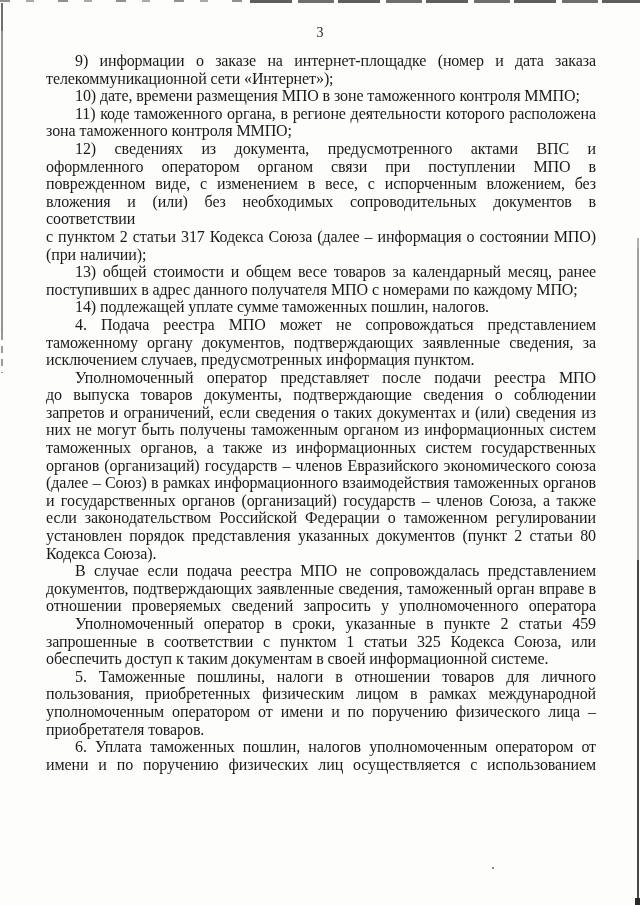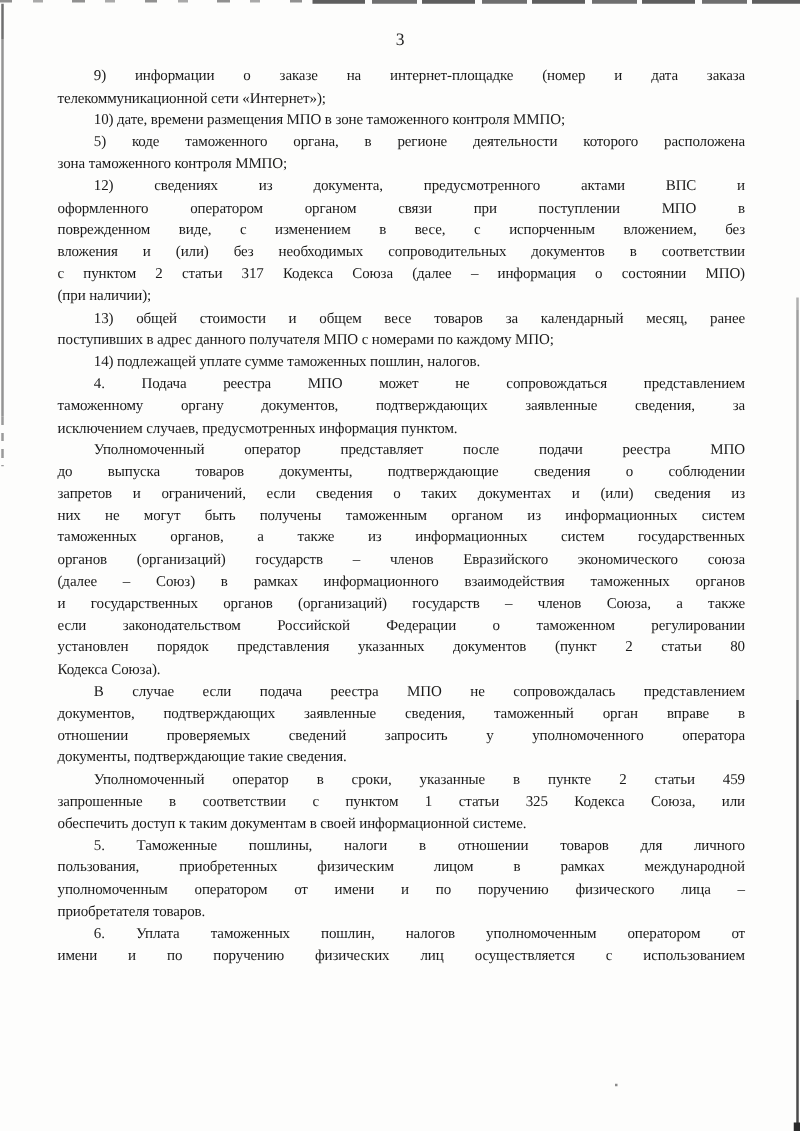--- a/index.html
+++ b/index.html
@@ -19,21 +19,21 @@
       width: 100%;
       text-align: center;
       font-size: 14px;
       color: #1f1f1f;
     }
     .body-text {
       position: absolute;
       left: 46px;
       top: 52px;
       width: 550px;
-      font-size: 12px;
+      font-size: 16px;
       line-height: 17.6px;
       letter-spacing: -0.1px;
       font-family: Liberation Serif, serif;
     }
     .paragraph { margin: 0; }
     .line {
       text-align: justify;
       text-align-last: justify;
       white-space: normal;
     }
@@ -97,21 +97,21 @@
 
   <div class="body-text">
       <div class="paragraph">
         <div class="line first">9) информации о заказе на интернет-площадке (номер и дата заказа</div>
         <div class="line last">телекоммуникационной сети «Интернет»);</div>
       </div>
       <div class="paragraph">
         <div class="line first last">10) дате, времени размещения МПО в зоне таможенного контроля ММПО;</div>
       </div>
       <div class="paragraph">
-        <div class="line first">5) коде таможенного органа, в регионе деятельности которого расположена</div>
+        <div class="line first">11) коде таможенного органа, в регионе деятельности которого расположена</div>
         <div class="line last">зона таможенного контроля ММПО;</div>
       </div>
       <div class="paragraph">
         <div class="line first">12) сведениях из документа, предусмотренного актами ВПС и</div>
         <div class="line">оформленного оператором органом связи при поступлении МПО в</div>
         <div class="line">поврежденном виде, с изменением в весе, с испорченным вложением, без</div>
         <div class="line">вложения и (или) без необходимых сопроводительных документов в соответствии</div>
         <div class="line">с пунктом 2 статьи 317 Кодекса Союза (далее – информация о состоянии МПО)</div>
         <div class="line last">(при наличии);</div>
       </div>
@@ -137,21 +137,20 @@
         <div class="line">(далее – Союз) в рамках информационного взаимодействия таможенных органов</div>
         <div class="line">и государственных органов (организаций) государств – членов Союза, а также</div>
         <div class="line">если законодательством Российской Федерации о таможенном регулировании</div>
         <div class="line">установлен порядок представления указанных документов (пункт 2 статьи 80</div>
         <div class="line last">Кодекса Союза).</div>
       </div>
       <div class="paragraph">
         <div class="line first">В случае если подача реестра МПО не сопровождалась представлением</div>
         <div class="line">документов, подтверждающих заявленные сведения, таможенный орган вправе в</div>
         <div class="line">отношении проверяемых сведений запросить у уполномоченного оператора</div>
-        <div class="line last">документы, подтверждающие такие сведения.</div>
       </div>
       <div class="paragraph">
         <div class="line first">Уполномоченный оператор в сроки, указанные в пункте 2 статьи 459</div>
         <div class="line">запрошенные в соответствии с пунктом 1 статьи 325 Кодекса Союза, или</div>
         <div class="line last">обеспечить доступ к таким документам в своей информационной системе.</div>
       </div>
       <div class="paragraph">
         <div class="line first">5. Таможенные пошлины, налоги в отношении товаров для личного</div>
         <div class="line">пользования, приобретенных физическим лицом в рамках международной</div>
         <div class="line">уполномоченным оператором от имени и по поручению физического лица –</div>

